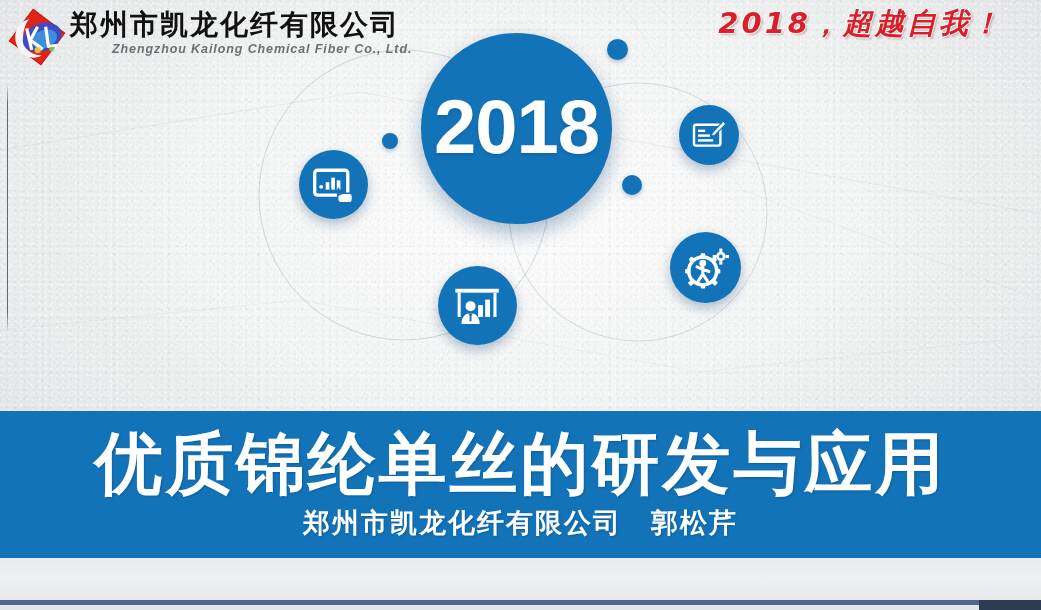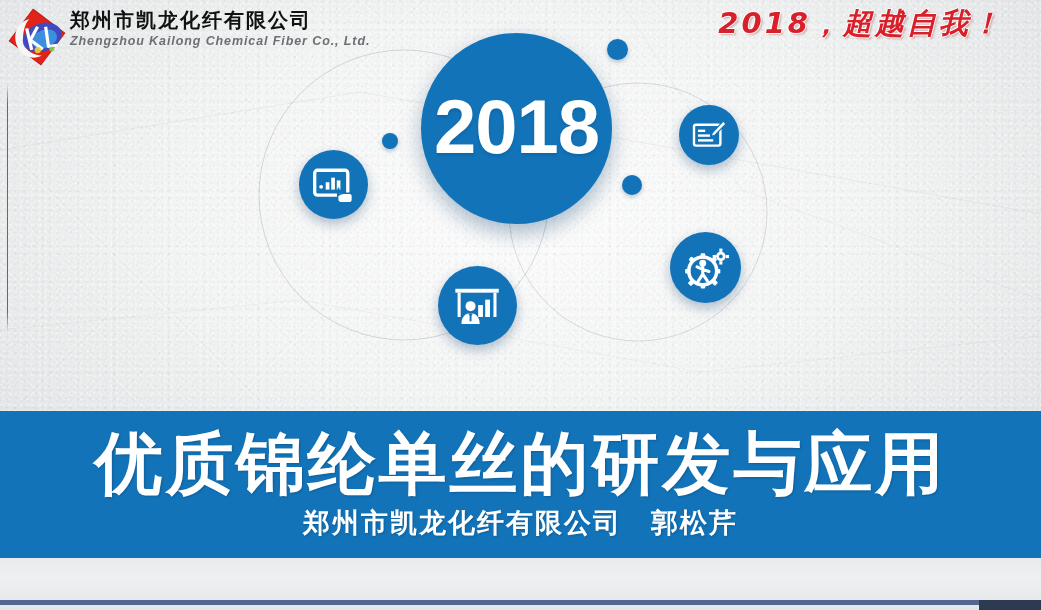--- a/index.html
+++ b/index.html
@@ -44,29 +44,30 @@
     position:absolute;left:0;top:0;width:1041px;height:78px;
     z-index:6;
   }
   #logo-mark{
     position:absolute;left:6px;top:6px;width:62px;height:62px;
   }
   #company-block{
     position:absolute;left:70px;top:10px;
   }
   #company-cn{
-    font-size:20px;font-weight:700;color:#111;letter-spacing:2px;
+    font-size:28px;font-weight:700;color:#111;letter-spacing:2px;
     line-height:1.05;white-space:nowrap;
     font-family:"DejaVu Sans","Liberation Sans",sans-serif;
   }
   #company-en{
     margin-top:3px;
     font-size:12.5px;font-weight:700;font-style:italic;color:#6c6f73;
     letter-spacing:.9px;white-space:nowrap;
     font-family:"Liberation Sans","DejaVu Sans",sans-serif;
+    margin-left:42px;
   }
   #slogan{
     position:absolute;right:38px;top:4px;
     font-size:29px;font-weight:700;font-style:italic;
     color:#d7202a;letter-spacing:3px;white-space:nowrap;
     font-family:"DejaVu Sans","Liberation Sans",sans-serif;
     text-shadow:
       1px 0 0 rgba(255,255,255,.85), -1px 0 0 rgba(255,255,255,.85),
       0 1px 0 rgba(255,255,255,.85), 0 -1px 0 rgba(255,255,255,.85),
       2px 2px 2px rgba(120,0,0,.25);

